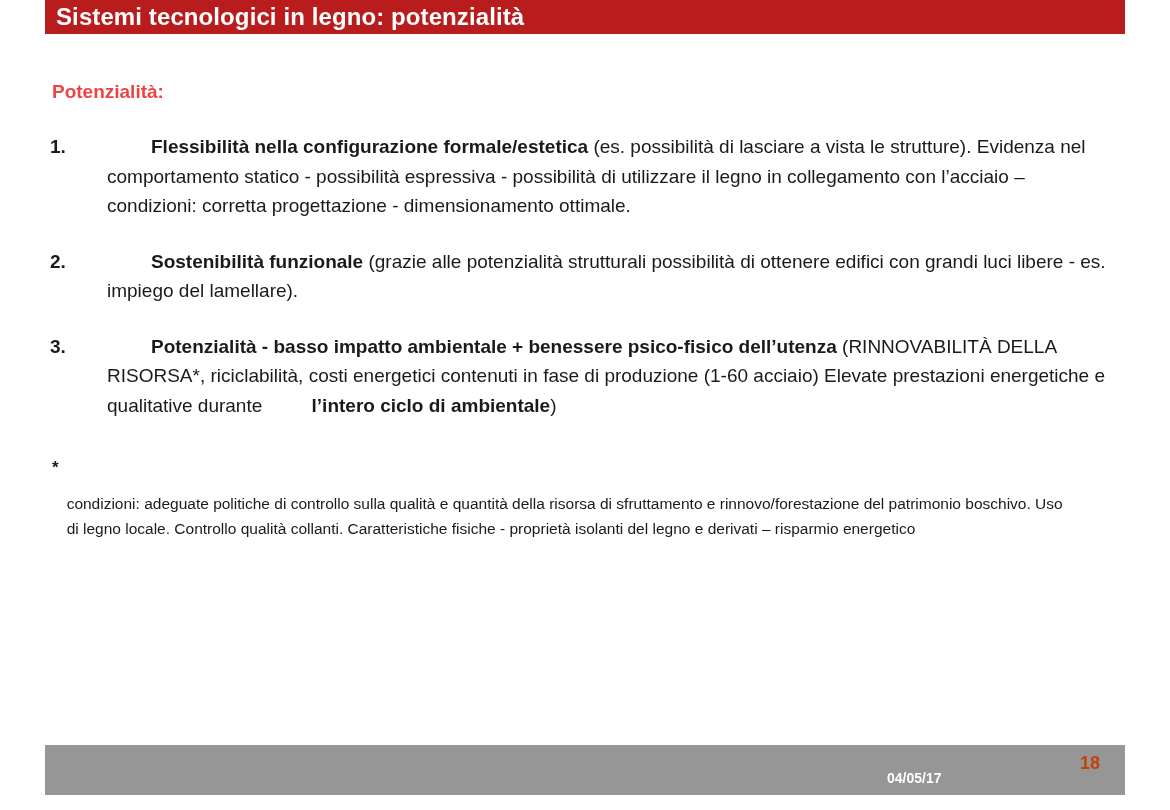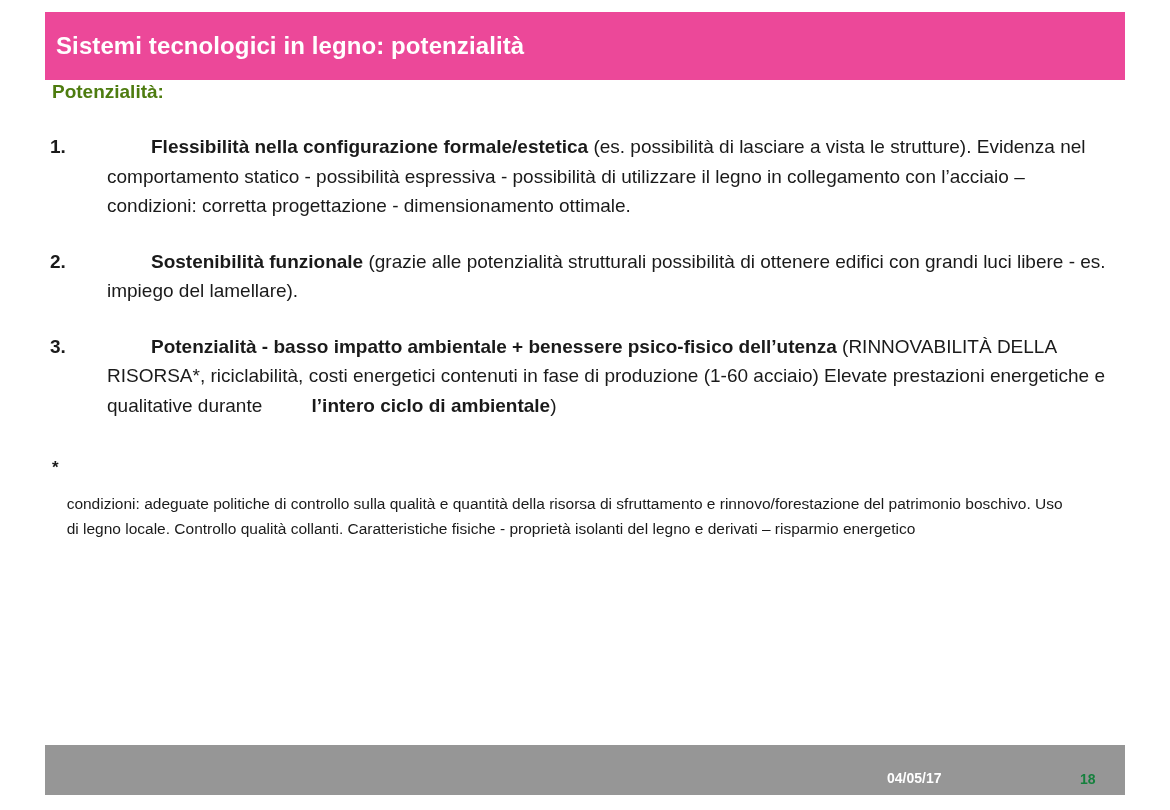--- a/index.html
+++ b/index.html
@@ -20,24 +20,24 @@
     position: absolute;
     left: 0; top: 0;
     width: 1170px;
     height: 810px;
   }
 
   
   .title-bar {
     position: absolute;
     left: 45px;
-    top: 12px;
+    top: 0px;
     width: 1080px;
-    height: 68px;
-    background: #ec4899;
+    height: 34px;
+    background: #b91c1c;
     display: flex;
     align-items: center;
   }
   .title-text {
     color: #ffffff;
     font-size: 24px;
     font-weight: bold;
     letter-spacing: 0.1px;
     padding-left: 11px;
     white-space: nowrap;
@@ -47,21 +47,21 @@
   .content {
     position: absolute;
     left: 50px;
     top: 78px;
     width: 1075px;
   }
 
   .section-heading {
     font-size: 19px;
     font-weight: bold;
-    color: #4d7c0f;
+    color: #ef4444;
     margin: 0 0 0 2px;
     line-height: 28px;
   }
 
   .list {
     margin-top: 26px;
   }
 
   .list-item {
     display: flex;
@@ -135,24 +135,24 @@
     position: absolute;
     left: 887px;
     top: 770px;
     font-size: 14px;
     font-weight: bold;
     color: #ffffff;
   }
   .footer-page {
     position: absolute;
     left: 1080px;
-    top: 771px;
-    font-size: 14px;
+    top: 753px;
+    font-size: 18px;
     font-weight: bold;
-    color: #15803d;
+    color: #c2410c;
   }
 </style>
 </head>
 <body>
 
 <div class="slide">
 
   <div class="title-bar">
     <span class="title-text">Sistemi tecnologici in legno: potenzialità</span>
   </div>

